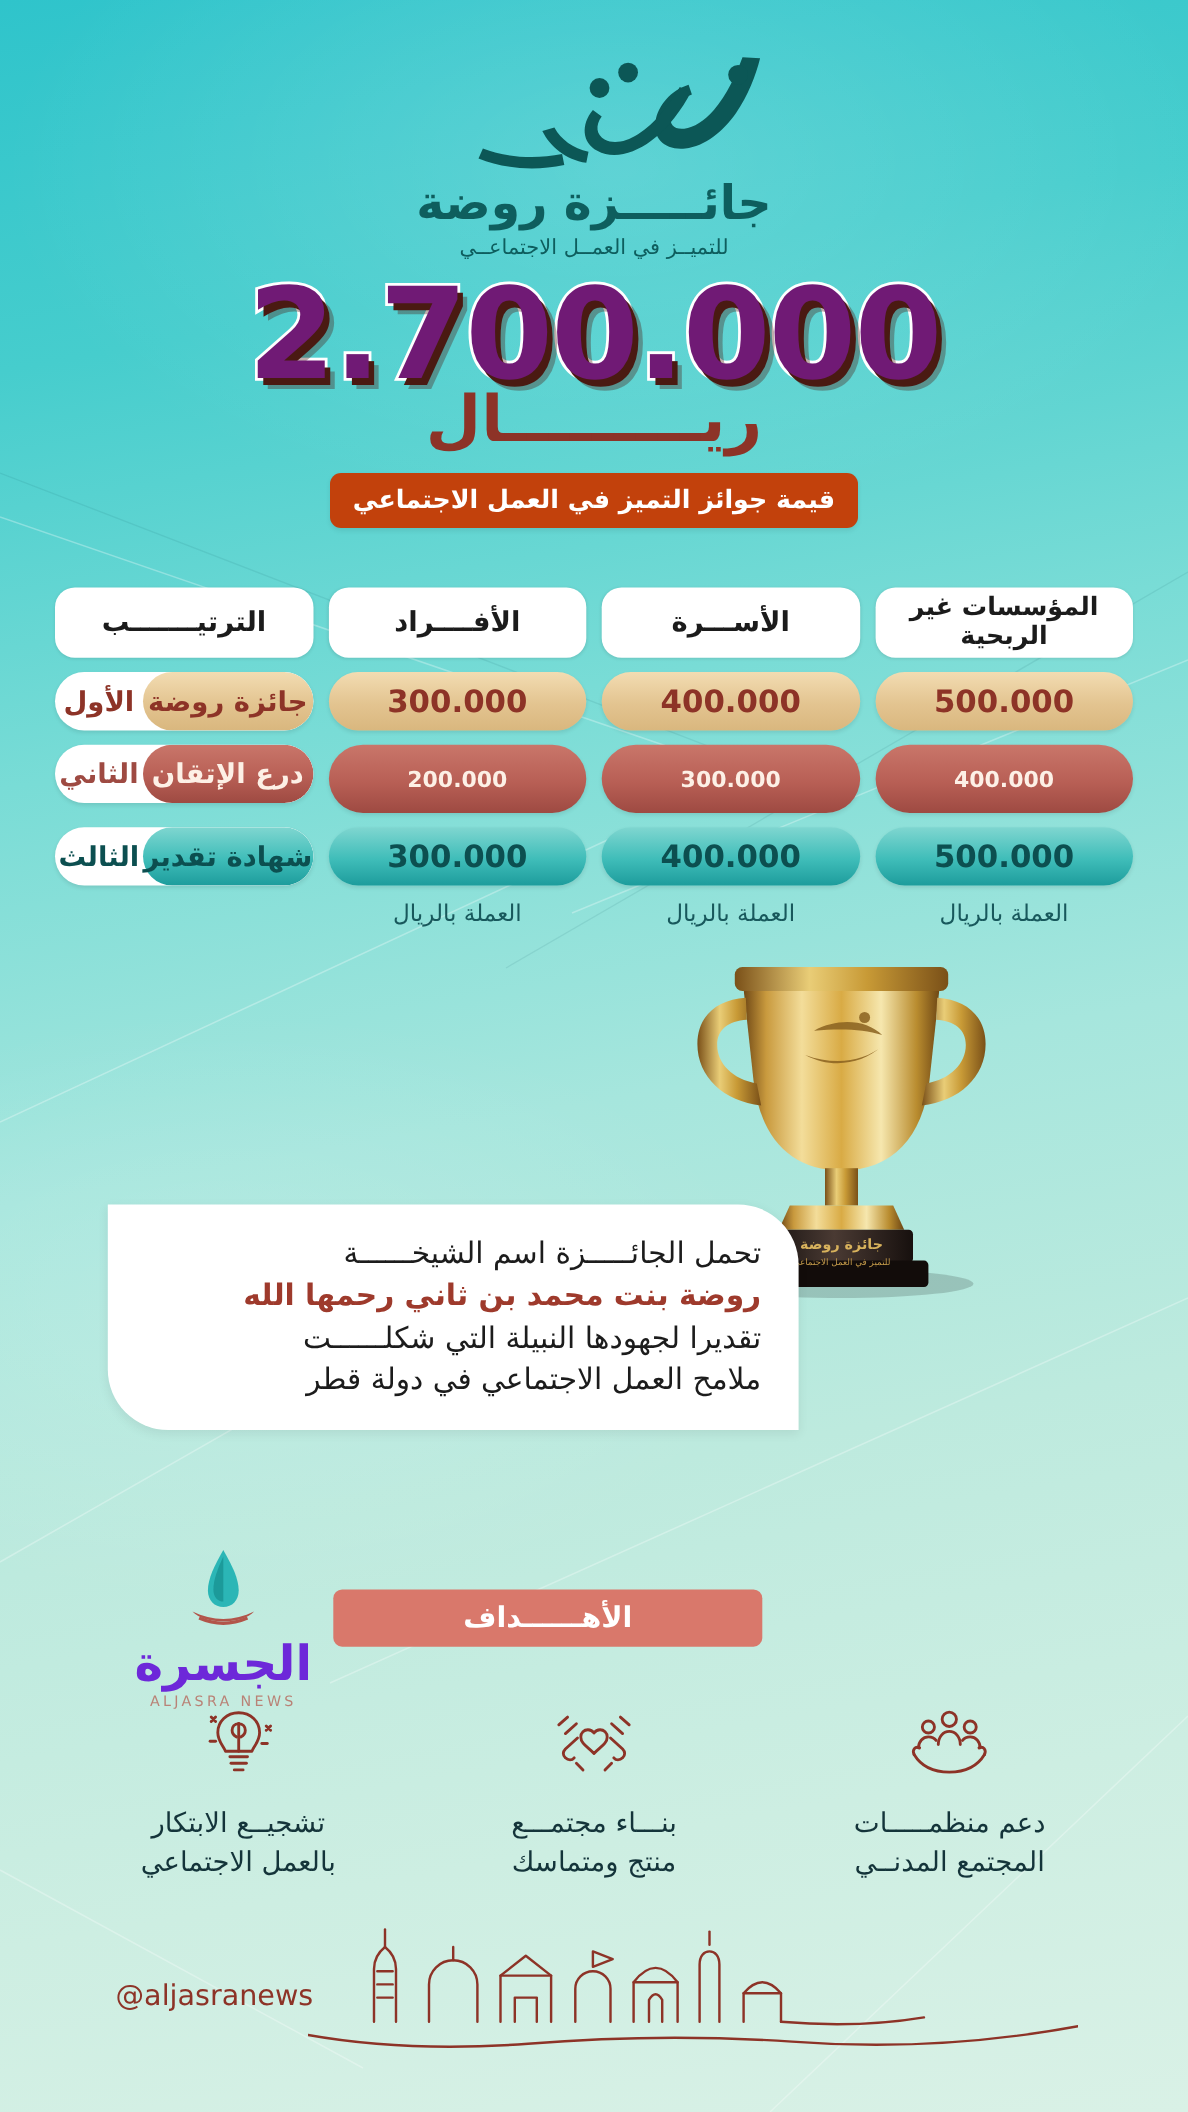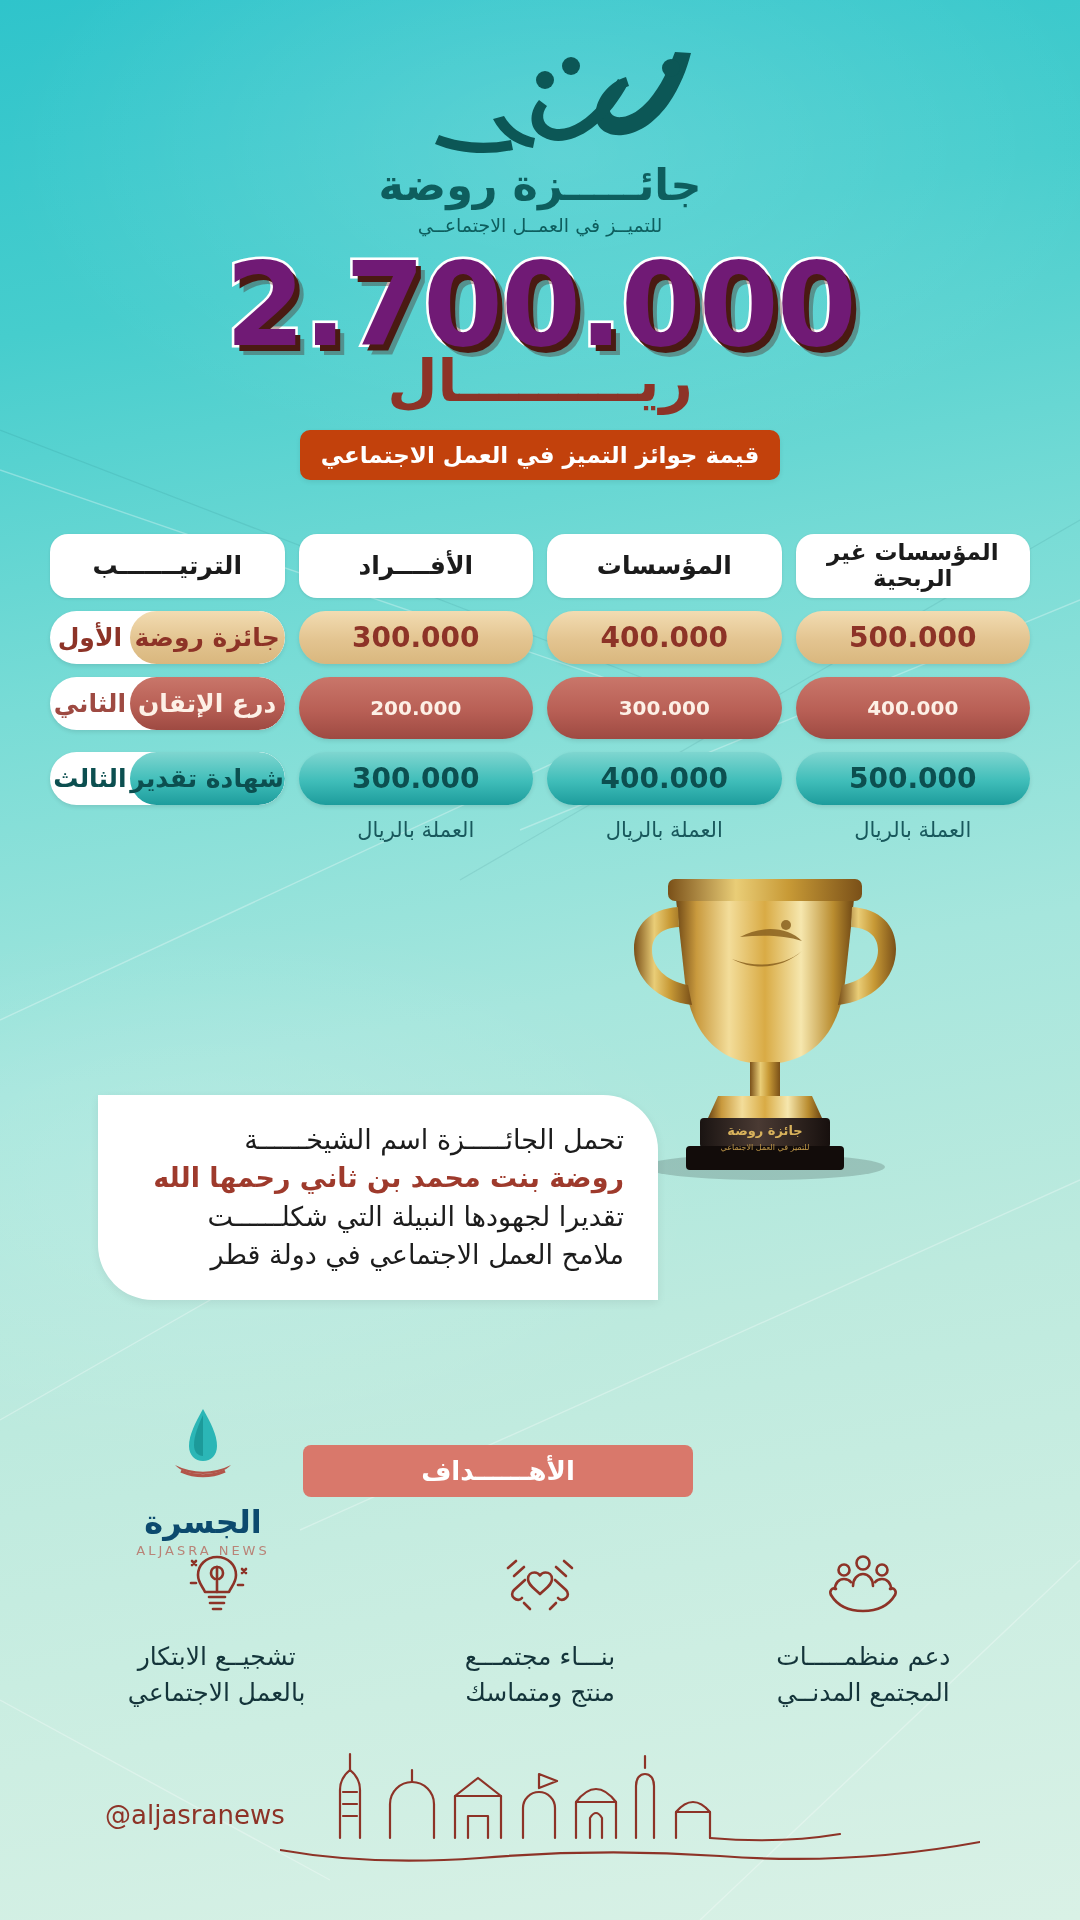--- a/index.html
+++ b/index.html
@@ -125,21 +125,21 @@
   .row-teal .rank-name{ color:#0c4f50; }
 
   .foot-row{ display:flex; gap:14px; justify-content:space-between; margin-top:9px; }
   .foot-cell{
     flex:1 1 0; text-align:center; font-size:21px; color:#18585c; font-weight:400;
   }
   .foot-cell.blank{ visibility:hidden; }
 
   
   .quote-box{
-    position:absolute; top:1095px; left:98px; width:560px; min-height:195px;
+    position:absolute; top:1095px; left:98px; width:628px; min-height:195px;
     background:#ffffff;
     border-radius:0 55px 0 55px;
     padding:26px 34px 26px 30px;
     text-align:right;
     box-shadow:0 3px 10px rgba(0,0,0,.07);
   }
   .quote-line{ font-size:27px; line-height:1.42; color:#1c1c1c; font-weight:500; }
   .quote-line.hl{ color:#9e3a2c; font-weight:700; }
 
   .trophy{ position:absolute; top:855px; left:600px; width:330px; height:330px; }
@@ -156,21 +156,21 @@
     display:flex; justify-content:space-between; gap:10px;
   }
   .goal{ flex:1 1 0; text-align:center; }
   .goal-icon{ height:78px; display:flex; align-items:center; justify-content:center; }
   .goal-text{
     margin-top:16px; font-size:25px; line-height:1.45; color:#14343a; font-weight:500;
   }
 
   
   .brand{ position:absolute; top:1405px; left:98px; width:210px; text-align:center; }
-  .brand-name{ margin-top:16px; font-size:32px; font-weight:700; color:#0c4a6e; }
+  .brand-name{ margin-top:0; font-size:44px; font-weight:700; color:#6d28d9; }
   .brand-en{ margin-top:2px; font-size:13px; letter-spacing:3px; color:#b98377; }
 
   
   .handle{
     position:absolute; top:1800px; left:105px;
     font-size:26px; color:#8d3327; direction:ltr; font-weight:400;
   }
   .skyline{ position:absolute; top:1720px; left:280px; width:700px; height:150px; }
 </style>
 </head>
@@ -221,21 +221,21 @@
   </div>
 
   <div class="banner">
     <span>قيمة جوائز التميز في العمل الاجتماعي</span>
   </div>
 
   <div class="table">
 
     <div class="trow thead">
       <div class="cell two-line">المؤسسات غير الربحية</div>
-      <div class="cell">المؤسسات</div>
+      <div class="cell">الأســـرة</div>
       <div class="cell">الأفــــراد</div>
       <div class="cell">الترتيـــــــب</div>
     </div>
 
     <div class="trow row-gold">
       <div class="cell">500.000</div>
       <div class="cell">400.000</div>
       <div class="cell">300.000</div>
       <div class="rank-cell">
         <div class="rank-pill">جائزة روضة</div>

